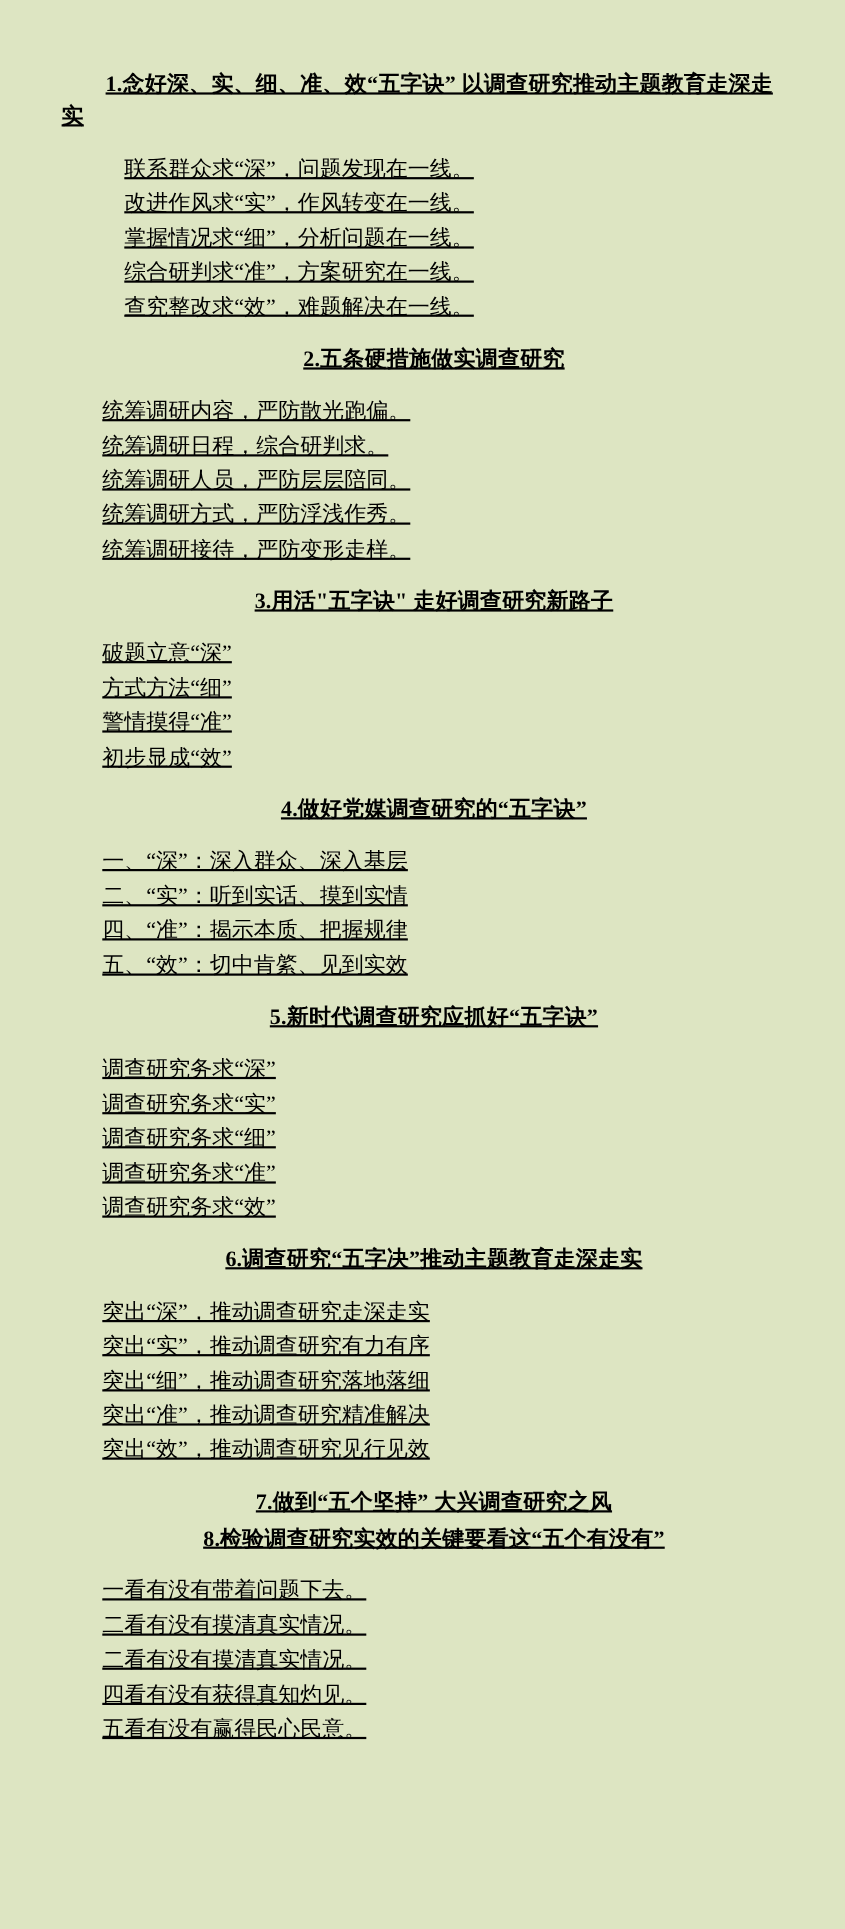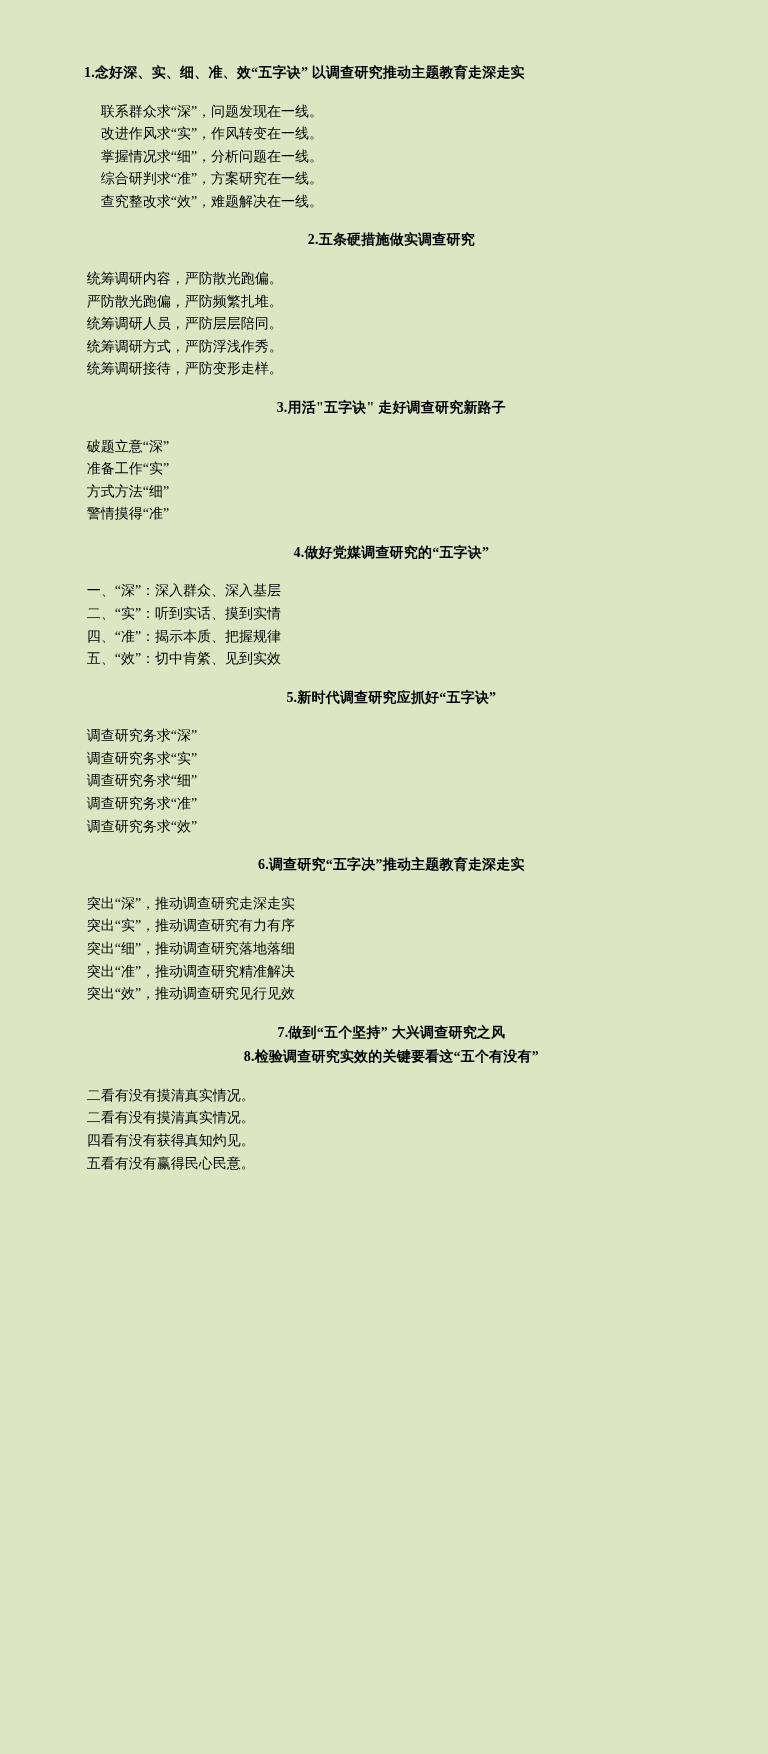--- a/index.html
+++ b/index.html
@@ -13,22 +13,23 @@
     font-family: "Liberation Serif", "DejaVu Serif", serif;
     color: #000000;
   }
   .page {
     width: 768px;
     min-height: 1754px;
     box-sizing: border-box;
     padding: 62px 56px 40px 56px;
   }
   .doc {
-    font-size: 14px;
+    font-size: 20px;
     line-height: 1.47;
+    text-decoration: underline;
   }
   .section {
     margin: 0 0 2px 0;
   }
   .section-heading {
     font-weight: bold;
     letter-spacing: 0.2px;
     margin: 0;
     padding: 1px 0 1px 0;
   }
@@ -67,34 +68,34 @@
         <li class="item">掌握情况求“细”，分析问题在一线。</li>
         <li class="item">综合研判求“准”，方案研究在一线。</li>
         <li class="item">查究整改求“效”，难题解决在一线。</li>
       </ul>
     </section>
 
     <section class="section">
       <div class="section-heading indent">2.五条硬措施做实调查研究</div>
       <ul class="item-list">
         <li class="item noindent">统筹调研内容，严防散光跑偏。</li>
-        <li class="item noindent">严防散光跑偏，严防频繁扎堆。</li>
+        <li class="item noindent">统筹调研日程，综合研判求。</li>
         <li class="item noindent">统筹调研人员，严防层层陪同。</li>
         <li class="item noindent">统筹调研方式，严防浮浅作秀。</li>
         <li class="item noindent">统筹调研接待，严防变形走样。</li>
       </ul>
     </section>
 
     <section class="section">
       <div class="section-heading indent">3.用活"五字诀" 走好调查研究新路子</div>
       <ul class="item-list">
         <li class="item noindent">破题立意“深”</li>
-        <li class="item noindent">准备工作“实”</li>
         <li class="item noindent">方式方法“细”</li>
         <li class="item noindent">警情摸得“准”</li>
+        <li class="item noindent">初步显成“效”</li>
       </ul>
     </section>
 
     <section class="section">
       <div class="section-heading indent">4.做好党媒调查研究的“五字诀”</div>
       <ul class="item-list">
         <li class="item noindent">一、“深”：深入群众、深入基层</li>
         <li class="item noindent">二、“实”：听到实话、摸到实情</li>
         <li class="item noindent">四、“准”：揭示本质、把握规律</li>
         <li class="item noindent">五、“效”：切中肯綮、见到实效</li>
@@ -123,20 +124,21 @@
       </ul>
     </section>
 
     <section class="section">
       <div class="section-heading indent">7.做到“五个坚持” 大兴调查研究之风</div>
     </section>
 
     <section class="section">
       <div class="section-heading indent">8.检验调查研究实效的关键要看这“五个有没有”</div>
       <ul class="item-list">
+        <li class="item noindent">一看有没有带着问题下去。</li>
         <li class="item noindent">二看有没有摸清真实情况。</li>
         <li class="item noindent">二看有没有摸清真实情况。</li>
         <li class="item noindent">四看有没有获得真知灼见。</li>
         <li class="item noindent">五看有没有赢得民心民意。</li>
       </ul>
     </section>
 
   </div>
 </div>
 

